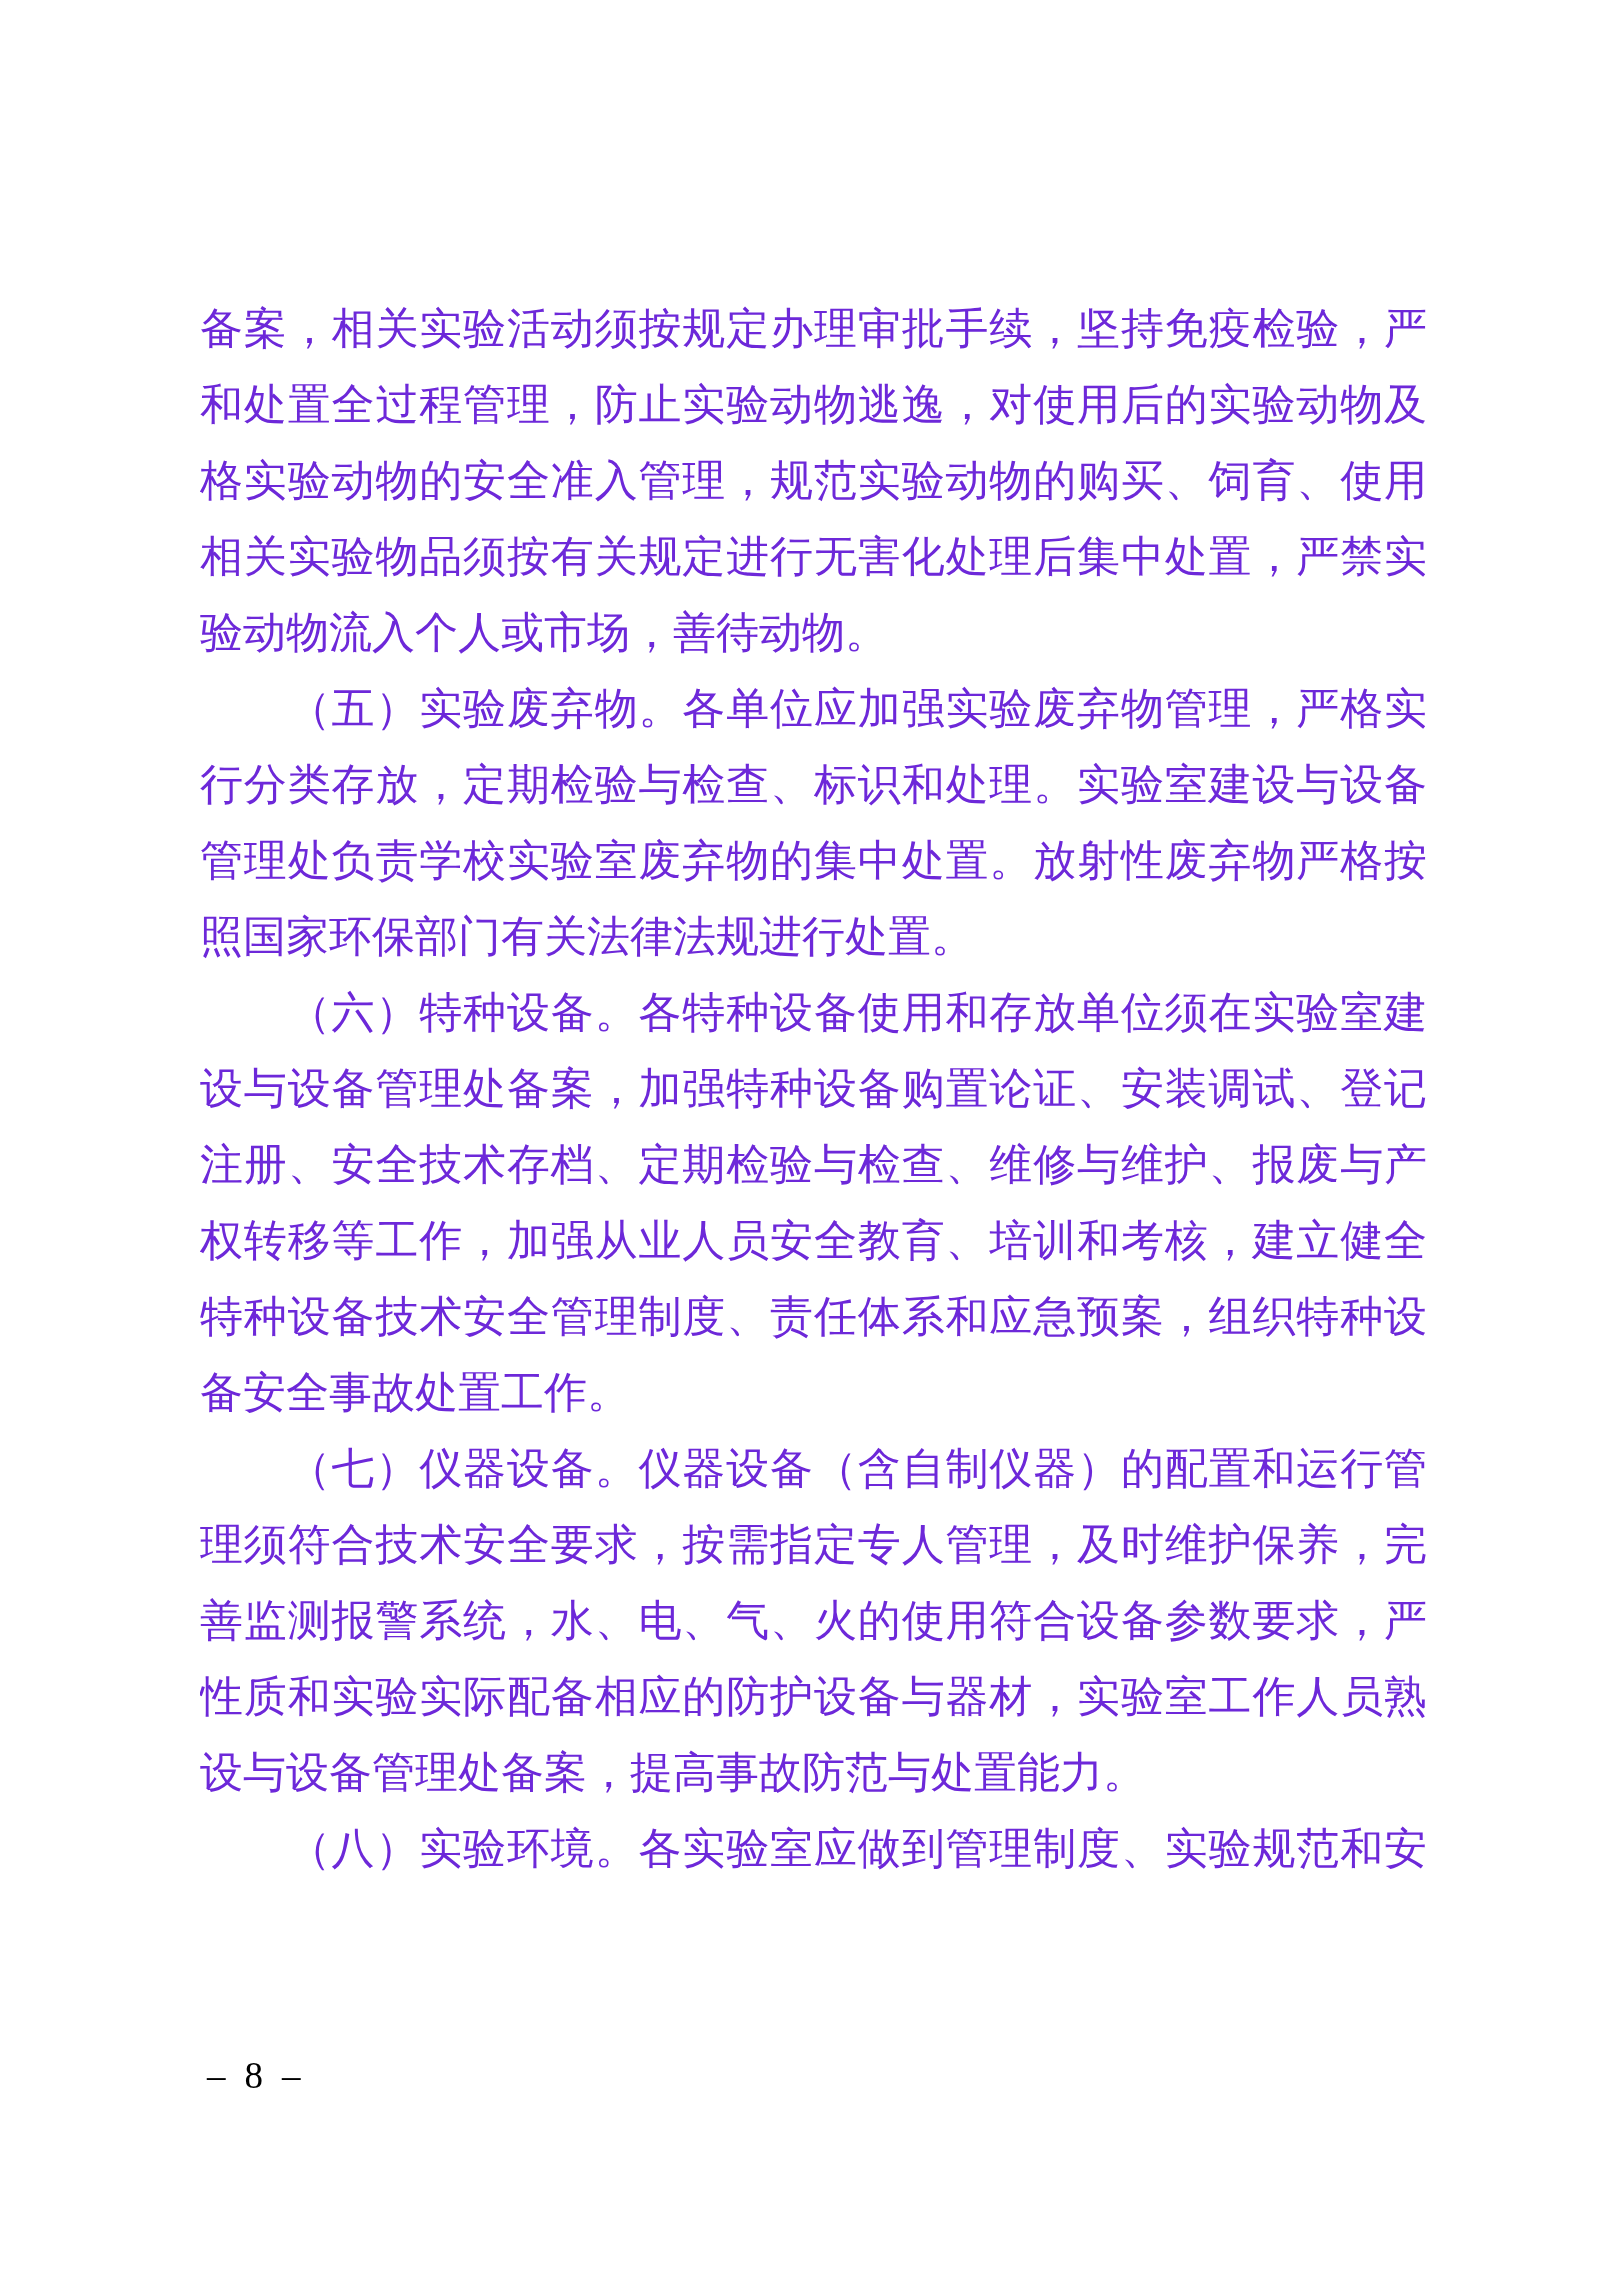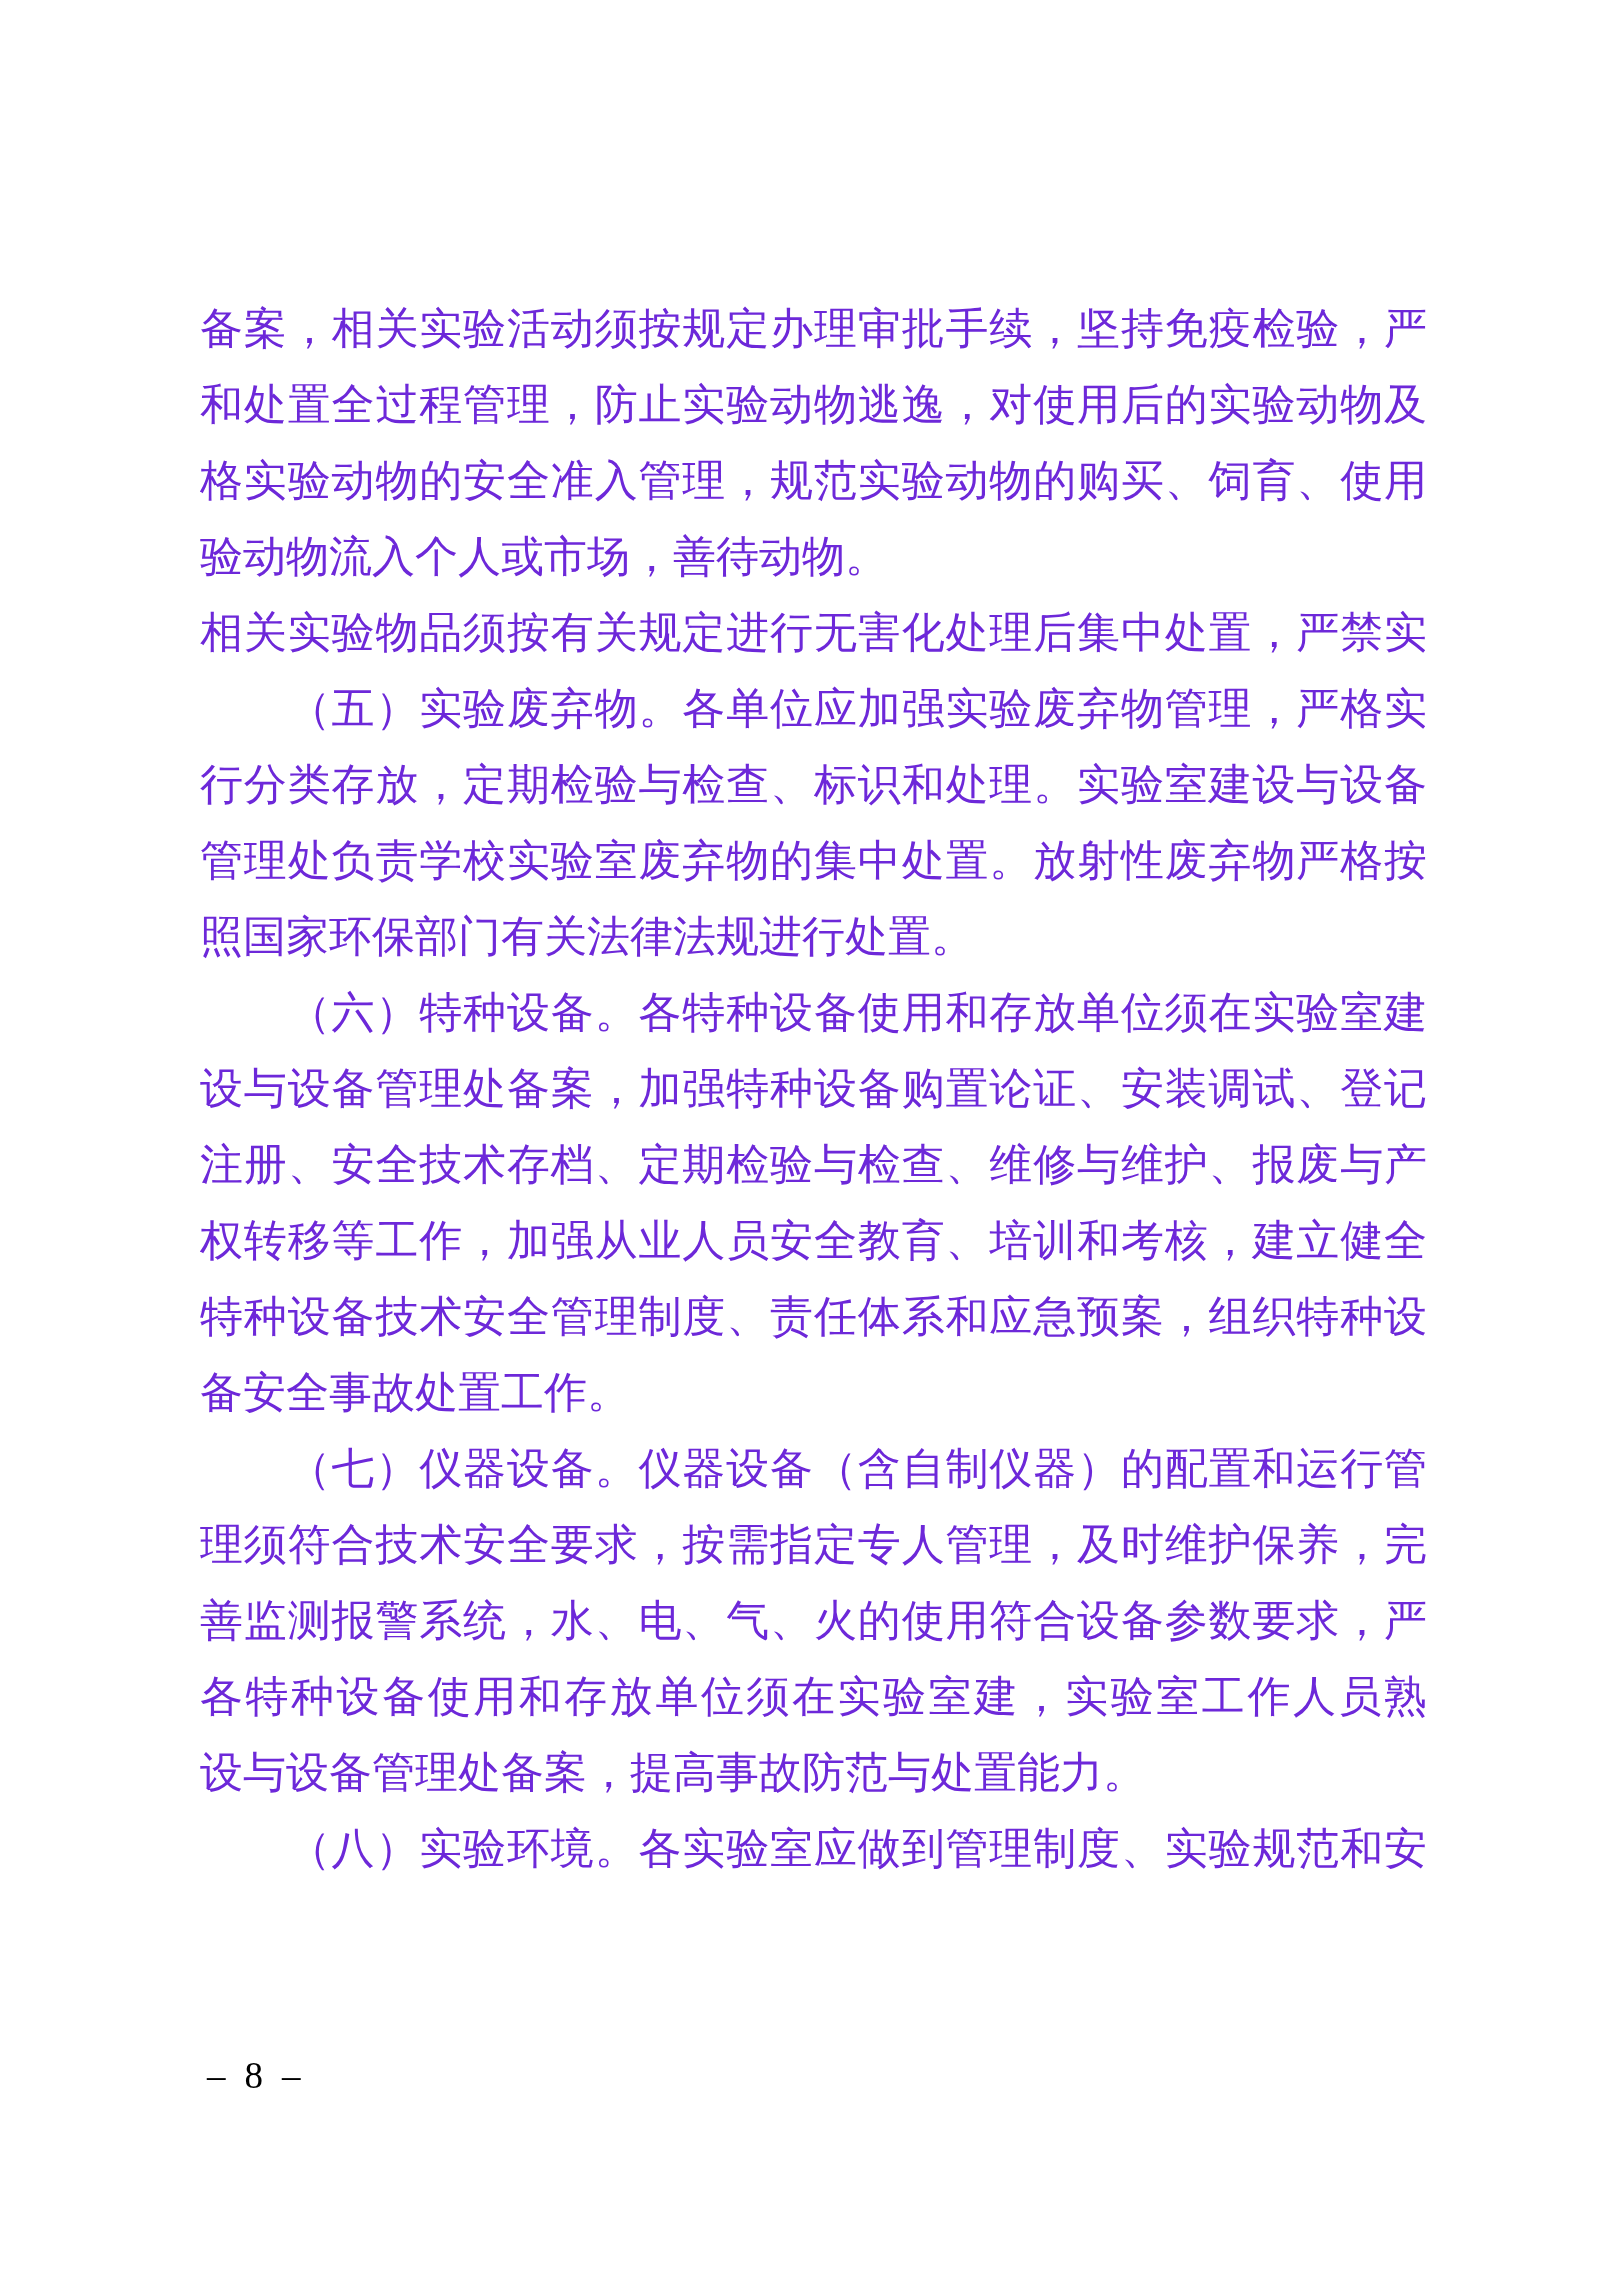--- a/index.html
+++ b/index.html
@@ -49,34 +49,34 @@
   }
 </style>
 </head>
 <body>
 
 <div class="page">
   <div class="doc-body">
     <div class="text-line">备案，相关实验活动须按规定办理审批手续，坚持免疫检验，严</div>
     <div class="text-line">和处置全过程管理，防止实验动物逃逸，对使用后的实验动物及</div>
     <div class="text-line">格实验动物的安全准入管理，规范实验动物的购买、饲育、使用</div>
+    <div class="text-line">相关实验物品须按有关规定进行无害化处理后集中处置，严禁实</div>
     <div class="text-line para-end">验动物流入个人或市场，善待动物。</div>
-    <div class="text-line">相关实验物品须按有关规定进行无害化处理后集中处置，严禁实</div>
     <div class="text-line">　　（五）实验废弃物。各单位应加强实验废弃物管理，严格实</div>
     <div class="text-line">行分类存放，定期检验与检查、标识和处理。实验室建设与设备</div>
     <div class="text-line">管理处负责学校实验室废弃物的集中处置。放射性废弃物严格按</div>
     <div class="text-line para-end">照国家环保部门有关法律法规进行处置。</div>
     <div class="text-line">　　（六）特种设备。各特种设备使用和存放单位须在实验室建</div>
     <div class="text-line">设与设备管理处备案，加强特种设备购置论证、安装调试、登记</div>
     <div class="text-line">注册、安全技术存档、定期检验与检查、维修与维护、报废与产</div>
     <div class="text-line">权转移等工作，加强从业人员安全教育、培训和考核，建立健全</div>
     <div class="text-line">特种设备技术安全管理制度、责任体系和应急预案，组织特种设</div>
     <div class="text-line para-end">备安全事故处置工作。</div>
     <div class="text-line">　　（七）仪器设备。仪器设备（含自制仪器）的配置和运行管</div>
     <div class="text-line">理须符合技术安全要求，按需指定专人管理，及时维护保养，完</div>
     <div class="text-line">善监测报警系统，水、电、气、火的使用符合设备参数要求，严</div>
-    <div class="text-line">各特种设备使用和存放单位须在实验室建，实验室工作人员熟</div>
+    <div class="text-line">性质和实验实际配备相应的防护设备与器材，实验室工作人员熟</div>
     <div class="text-line para-end">设与设备管理处备案，提高事故防范与处置能力。</div>
     <div class="text-line">　　（八）实验环境。各实验室应做到管理制度、实验规范和安</div>
   </div>
   <div class="page-number">– 8 –</div>
 </div>
 
 
 </body></html>

